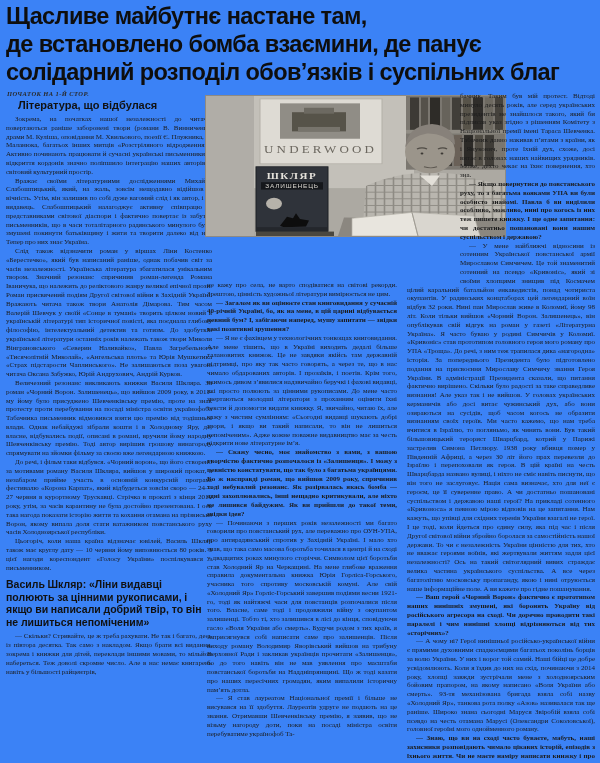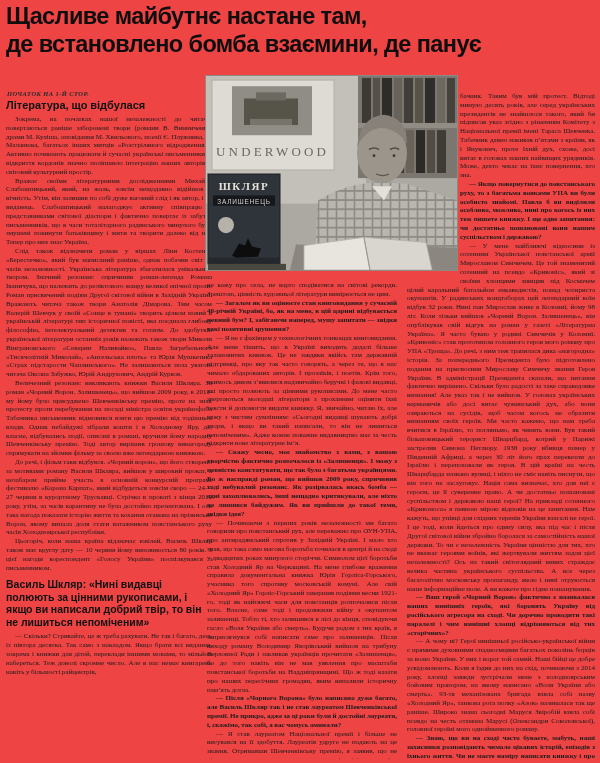--- a/index.html
+++ b/index.html
@@ -1,18 +1,18 @@
 <!DOCTYPE html>
 <html><head>
 <meta charset="utf-8">
 <style>
   html,body { margin:0; padding:0; background:#888; }
   .page {
     position:relative; width:600px; height:763px; margin:0 auto;
-    background:#ef4444; color:#1c1c1c; overflow:hidden;
+    background:#3b82f6; color:#1c1c1c; overflow:hidden;
     font-family:"Liberation Serif", serif;
   }
   .headline {
     position:absolute; left:6px; top:2px; width:592px; margin:0;
     font-family:"Liberation Sans", sans-serif; font-weight:bold;
     font-size:23.5px; line-height:28px; letter-spacing:-0.6px; color:#0e0e0e;
   }
   .headline span { display:block; }
   .kicker {
     position:absolute; left:7px; top:90px;
@@ -22,57 +22,58 @@
   .col {
     position:absolute; text-align:justify;
     font-size:7px; line-height:8.8px; overflow:hidden;
     word-spacing:-0.2px;
   }
   .col1 { left:6px;   top:99px;  width:206px; height:660px; }
   .col2 { left:207px; top:281px; width:190px; height:478px; }
   .col3 { left:407px; top:92px;  width:188px; height:667px; }
   .section-heading {
     font-family:"Liberation Sans", sans-serif; font-weight:bold;
-    font-size:11px; line-height:12px; margin:0 0 4px 0; text-align:left; color:#111;
+    font-size:11px; line-height:12px; margin:0 0 4px 12px; text-align:left; color:#111;
   }
   .int-head {
     font-family:"Liberation Sans", sans-serif; font-weight:bold;
     font-size:10.5px; line-height:12.5px; margin:6px 0 4px 0; text-align:left; color:#111;
   }
   .col p { margin:0; text-indent:9px; }
   .col p.cont { text-indent:0; }
   .col p.q { font-weight:bold; }
   .photo-wrap-spacer { float:left; width:53px; height:186px; }
   .photo-frame {
-    position:absolute; left:206px; top:76px; width:251px; height:194px;
-    background:#b0ada7; outline:1px solid #8d8a84;
+    position:absolute; left:206px; top:96px; width:251px; height:140px;
+    background:#b0ada7; outline:1px solid #8d8a84;padding-left:48px;
   }
   .photo-frame svg { display:block; width:100%; height:100%; }
 </style>
 </head>
 <body>
 
 <div class="page">
 
   <h1 class="headline">
     <span>Щасливе майбутнє настане там,</span>
     <span>де встановлено бомба взаємини, де панує</span>
+    <span>солідарний розподіл обов’язків і суспільних благ</span>
   </h1>
 
   <div class="kicker">ПОЧАТОК НА 1-Й СТОР.</div>
 
   <div class="col col1">
     <h2 class="section-heading">Література, що відбулася</h2>
     <p>Зокрема, на початках нашої незалежності до читачів повертаються раніше заборонені твори (романи В. Винниченка, драми М. Куліша, оповідання М. Хвильового, поезії Є. Плужника, Є. Маланюка, багатьох інших митців «Розстріляного відродження»). Активно починають працювати й сучасні українські письменники, а відкриття кордонів значно поліпшило інтеграцію наших авторів у світовий культурний простір.</p>
     <p>Вражає своїми літературними дослідженнями Михайло Слабошпицький, який, на жаль, зовсім нещодавно відійшов у вічність. Утім, він залишив по собі дуже вагомий слід і як автор, і як видавець. Слабошпицький налагоджує активну співпрацю з представниками світової діаспори і фактично повертає із забуття письменників, що в часи тоталітарного радянського минулого були змушені покинути батьківщину і жити та творити далеко від неї. Тепер про них знає Україна.</p>
     <p>Слід також відзначити роман у віршах Ліни Костенко «Берестечко», який був написаний раніше, однак побачив світ за часів незалежності. Українська література збагатилася унікальним твором. Значний резонанс спричинив роман-легенда Романа Іваничука, що належить до реліктового жанру великої епічної прози. Роман присвячений подіям Другої світової війни в Західній Україні. Вражають читача також твори Анатолія Дімарова. Тим часом Валерій Шевчук у своїй «Сонце в тумані» творить цілком новий в українській літературі тип історичної повісті, яка поєднала глибоку філософію, інтелектуальний детектив та готизм. До здобутків української літератури останніх років належать також твори Миколи Вінграновського «Северин Наливайко», Павла Загребельного «Тисячолітній Миколай», «Ангельська плоть» та Юрія Мушкетика «Страх підстарости Чаплинського». Не залишаються поза увагою читача Оксана Забужко, Юрій Андрухович, Андрій Курков.</p>
     <p>Величезний резонанс викликають книжки Василя Шкляра. За роман «Чорний Ворон. Залишенець», що вийшов 2009 року, в 2011-му йому було присуджено Шевченківську премію, проте на знак протесту проти перебування на посаді міністра освіти українофоба Табачника письменник відмовився взяти цю премію від тодішньої влади. Однак небайдужі зібрали кошти і в Холодному Яру, де, власне, відбувались події, описані в романі, вручили йому народну Шевченківську премію. Тоді автор вирішив грошову винагороду спрямувати на зйомки фільму за своєю вже легендарною книжкою.</p>
     <p>До речі, і фільм таки відбувся. «Чорний ворон», що його створено за мотивами роману Василя Шкляра, вийшов у широкий прокат, а незабаром прийме участь в основній конкурсній програмі фестивалю «Корона Карпат», який відбудеться зовсім скоро — 24—27 червня в курортному Трускавці. Стрічка в прокаті з кінця 2019 року, утім, за часів карантину не була достойно презентована. І ось така нагода показати історію життя та кохання отамана на прізвисько Ворон, якому випала доля стати ватажником повстанського руху часів Холодноярської республіки.</p>
     <p>Цьогоріч, коли наша країна відзначає ювілей, Василь Шкляр також має круглу дату — 10 червня йому виповнюється 80 років. З цієї нагоди кореспондент «Голосу України» поспілкувався з письменником.</p>
-    <h3 class="int-head">Василь Шкляр: «Нині видавці полюють за цінними рукописами, і якщо ви написали добрий твір, то він не лишиться непоміченим»</h3>
+    <h3 class="int-head">Василь Шкляр: «Ліни видавці полюють за цінними рукописами, і якщо ви написали добрий твір, то він не лишиться непоміченим»</h3>
     <p>— Скільки? Стривайте, це ж треба рахувати. Не так і багато, десь із півтора десятка. Так само з накладом. Якщо брати всі видання, зокрема і книжки для дітей, переклади іншими мовами, то мільйон набереться. Теж доволі скромне число. Але в нас немає книгарень навіть у більшості райцентрів,</p>
   </div>
 
   <div class="photo-frame">
     <svg viewBox="0 0 251 190" preserveAspectRatio="none">
       <defs>
         <pattern id="shirt" width="9" height="9" patternUnits="userSpaceOnUse">
           <rect width="9" height="9" fill="#b9b6af"></rect>
           <path d="M0 4.5 H9 M4.5 0 V9" stroke="#8e8b84" stroke-width="1.6"></path>
         </pattern>
@@ -146,28 +147,27 @@
       </g>
     </svg>
   </div>
 
   <div class="col col2">
     <p class="cont">не кажу про села, не варто сподіватися на світові рекорди. Зрештою, цінність художньої літератури вимірюється не цим.</p>
     <p class="q">— Загалом як ви оцінюєте стан книговидання у сучасній 40-річній Україні, бо, як на мене, в цій царині відбувається певний бум? І, забігаючи наперед, мушу запитати — звідки такі позитивні зрушення?</p>
     <p>— Я не є фахівцем у технологічних тонкощах книговидання. Але мене тішить, що в Україні виходить дедалі більше талановитих книжок. Це не завдяки якійсь там державній підтримці, про яку так часто говорять, а через те, що в нас чимало обдарованих авторів. І прозаїків, і поетів. Крім того, якимось дивом з’явилися надзвичайно беручкі і фахові видавці, які просто полюють за цінними рукописами. До мене часто звертаються молодші літератори з проханням оцінити їхні тексти й допомогти видати книжку. Я, звичайно, читаю їх, але кажу з чистим сумлінням: «Сьогодні видавці шукають добрі твори, і якщо ви такий написали, то він не лишиться непоміченим». Адже кожне поважне видавництво має за честь відкрити нове літературне ім’я.</p>
     <p class="q">— Скажу чесно, моє знайомство з вами, з вашою творчістю фактично розпочалося із «Залишенця». І можу з певністю констатувати, що так було з багатьма українцями. Бо ж насправді роман, що вийшов 2009 року, спричинив тоді небувалий резонанс. Як розірвалась якась бомба — одні захоплювались, інші нещадно критикували, але ніхто не лишився байдужим. Як ви прийшли до такої теми, звідки ідея?</p>
     <p>— Починаючи з перших років незалежності ми багато говорили про повстанський рух, але переважно про ОУН-УПА, про антирадянський спротив у Західній Україні. І мало хто знав, що така само масова боротьба точилася в центрі й на сході у двадцятих роках минулого сторіччя. Символом цієї боротьби став Холодний Яр на Черкащині. На мене глибоке враження справила документальна книжка Юрія Горліса-Горського, учасника того спротиву московській комуні. Але свій «Холодний Яр» Горліс-Горський завершив подіями весни 1921-го, тоді як найтяжчі часи для повстанців розпочалися після того. Власне, саме тоді і продовжили війну з окупантом залишенці. Тобто ті, хто залишився в лісі до кінця, сповідуючи гасло «Воля України або смерть». Будучи родом з тих країв, я заприсягнувся собі написати саме про залишенців. Після виходу роману Володимир Яворівський вийшов на трибуну Верховної Ради і закликав українців прочитати «Залишенця», бо до того навіть він не мав уявлення про масштаби повстанської боротьби на Наддніпрянщині. Що ж тоді казати про наших пересічних громадян, яким випалили історичну пам’ять дотла.</p>
-    <p class="q">— Після «Чорного Ворона» було написано дуже багато, але Василь Шкляр так і не став лауреатом Шевченківської премії. Не прикро, адже за ці роки були й достойні лауреати, і, скажімо, так собі, а вас чомусь оминали?</p>
     <p>— Я став лауреатом Національної премії і більше не висувався на її здобуття. Лауреатів удруге не подають на це звання. Отримавши Шевченківську премію, я заявив, що не візьму нагороду доти, поки на посаді міністра освіти перебуватиме українофоб Та-</p>
   </div>
 
   <div class="col col3">
     <div class="photo-wrap-spacer"></div>
     <p class="cont">бачник. Таким був мій протест. Відтоді минуло десять років, але серед українських президентів не знайшлося такого, який би підписав указ згідно з рішенням Комітету з Національної премії імені Тараса Шевченка. Табачник давно накивав п’ятами з країни, як і Янукович, проте їхній дух, схоже, досі витає в головах наших найвищих урядників. Може, дехто чекає на їхнє повернення, хто зна.</p>
     <p class="q">— Якщо повернутися до повстанського руху, то з багатьма вояками УПА ви були особисто знайомі. Павла б ви виділили особливо, можливо, нині про когось із них теж пишете книжку. І ще одне запитання: чи достатньо пошановані вони нашим суспільством і державою?</p>
     <p>— У мене найближчі відносини із сотенним Української повстанської армії Мирославом Симчичем. Це той знаменитий сотенний на псевдо «Кривоніс», який зі своїми хлопцями знищив під Космачем цілий каральний батальйон енкаведистів, понад чотириста окупантів. У радянських концтаборах цей легендарний воїн відбув 32 роки. Нині пан Мирослав живе в Коломиї, йому 98 літ. Коли тільки вийшов «Чорний Ворон. Залишенець», він опублікував свій відгук на роман у газеті «Літературна Україна». Я часто буваю у родині Симчичів у Коломиї. «Кривоніс» став прототипом головного героя мого роману про УПА «Троща». До речі, з ним теж трапилася дика «нагородна» історія. За попереднього Президента було підготовлено подання на присвоєння Мирославу Симчичу звання Героя України. В адміністрації Президента сказали, що питання фактично вирішено. Скільки було радості за таке справедливе визнання! Але указ так і не вийшов. У головах українських керманичів або досі витає чужинський дух, або вони озираються на сусідів, щоб часом когось не образити визнанням своїх героїв. Ми часто кажемо, що нам треба вчитися в Ізраїлю, то погляньмо, як чинять вони. Був такий більшовицький терорист Шварцбард, котрий у Парижі застрелив Симона Петлюру. 1938 року вбивця помер у Південній Африці, а через 30 літ його прах перевезли до Ізраїлю і перепоховали як героя. В цій країні на честь Шварцбарда названо вулиці, і ніхто не сміє навіть писнути, що він того не заслуговує. Нація сама визначає, хто для неї є героєм, це її суверенне право. А чи достатньо пошановані суспільством і державою наші герої? На прикладі сотенного «Кривоноса» я певною мірою відповів на це запитання. Нам кажуть, що упівці для східних теренів України взагалі не герої. І це тоді, коли йдеться про єдину силу, яка під час і після Другої світової війни збройно боролася за самостійність нашої держави. То чи є незалежність України цінністю для тих, хто не вважає героями воїнів, які жертвували життям задля цієї незалежності? Ось на такий світоглядний вивих страждає велика частина українського суспільства. А все через багатолітню московську пропаганду, якою і нині отруюється наше інформаційне поле. А ви кажете про гідне пошанування.</p>
-    <p class="q">— Ваш герой «Чорний Ворон» фактично є називалася наших нинішніх героїв, які боронять Україну від російського агресора на сході. Чи доречно проводити такі паралелі і чим нинішні хлопці відрізняються від тих «сторічних»?</p>
+    <p class="q">— Ваш герой «Чорний Ворон» фактично є прототипом наших нинішніх змушені, які боронять Україну від російського агресора на сході. Чи доречно проводити такі паралелі і чим нинішні хлопці відрізняються від тих «сторічних»?</p>
     <p>— А чому ні? Герої нинішньої російсько-української війни є прямими духовними спадкоємцями багатьох поколінь борців за волю України. У них і ворог той самий. Наші бійці це добре усвідомлюють. Коли я їздив до них на схід, починаючи з 2014 року, хлопці завжди зустрічали мене з холодноярським бойовим прапором, на якому написано «Воля України або смерть». 93-тя механізована бригада взяла собі назву «Холодний Яр», танкова рота полку «Азов» називалася так ще раніше. Широко знана сьогодні Маруся Звіробій взяла собі псевдо на честь отамана Марусі (Олександри Соколовської), головної героїні мого однойменного роману.</p>
     <p class="q">— Знаю, що ви на сході часто буваєте, мабуть, наші захисники розповідають чимало цікавих історій, епізодів з їхнього життя. Чи не маєте наміру написати книжку і про нинішніх героїв? А можливо, навіть зустріли когось, про кого неодмінно хочеться розповісти?</p>
 
   </div>
 
 </div>
 
 </body></html>

